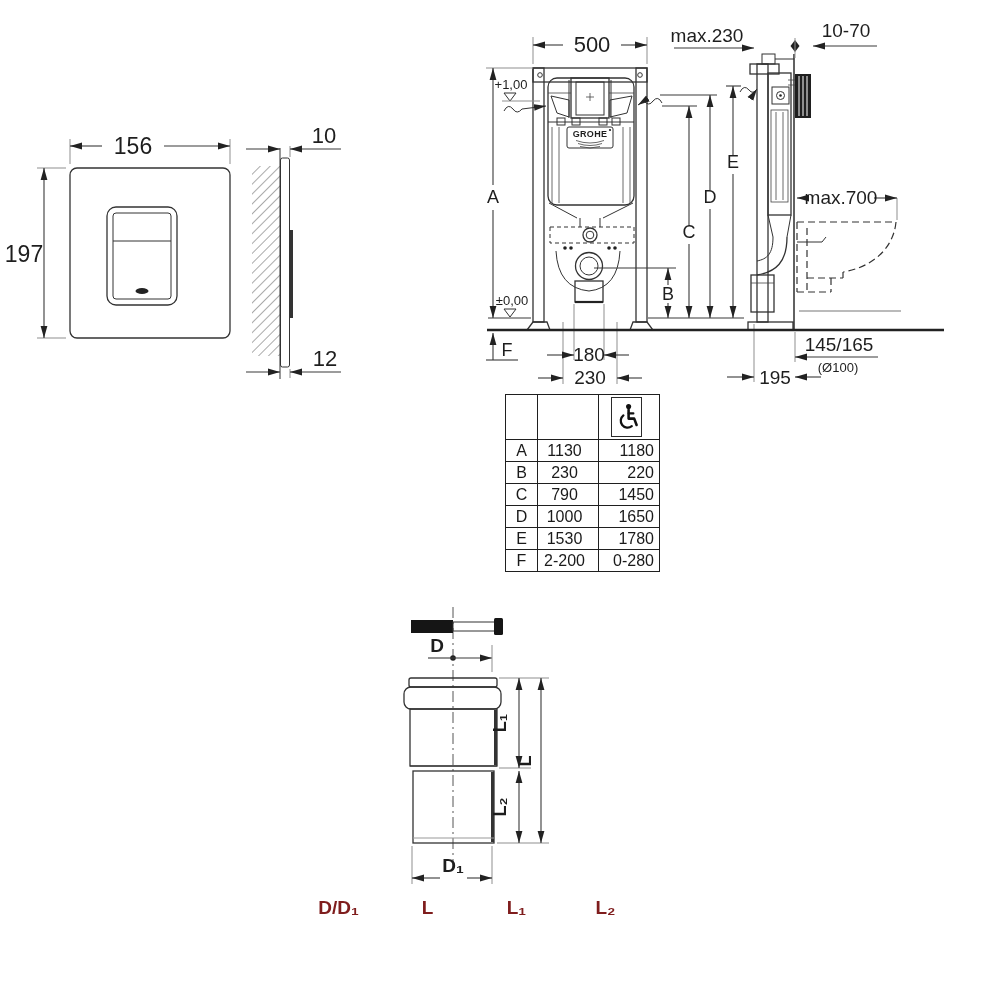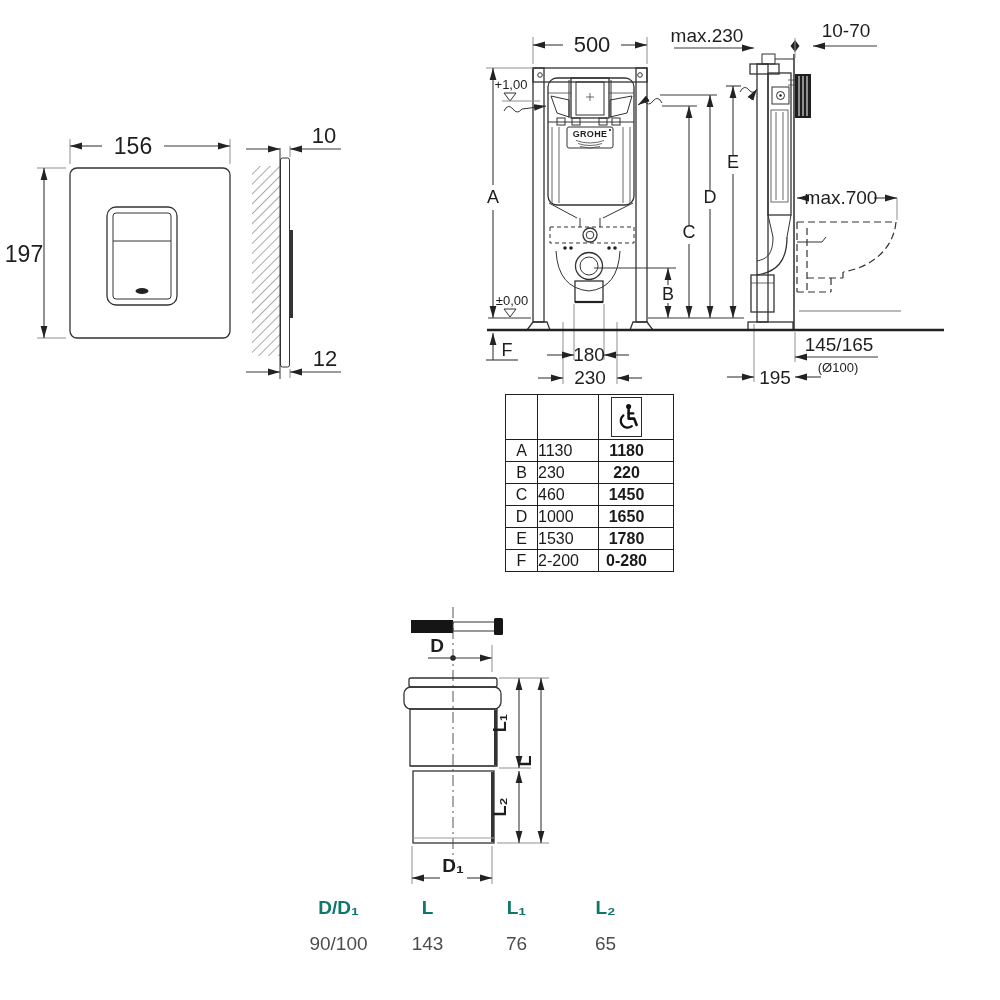--- a/index.html
+++ b/index.html
@@ -18,31 +18,31 @@
   .t19{font-size:19px;}
   .t18{font-size:18px;}
   .t13{font-size:13px;}
   .tb{font-weight:bold;}
   .mid{text-anchor:middle;}
   
   #dimtable{position:absolute;left:505px;top:394px;border-collapse:collapse;}
   #dimtable td,#dimtable th{border:1.5px solid #1f1f1f;font-size:16px;color:#1a1a1a;
       font-weight:normal;padding:0;}
   #dimtable .c1{width:31px;text-align:center;}
-  #dimtable .c2{width:53px;text-align:left;padding-right:7px;}
-  #dimtable .c3{width:55px;text-align:center;padding-right:19px;font-weight:bold;}
+  #dimtable .c2{width:53px;text-align:center;padding-right:7px;}
+  #dimtable .c3{width:55px;text-align:right;padding-right:5px;}
   #dimtable thead th{height:44px;}
   #dimtable tbody td{height:21px;}
   .iconbox{width:29px;height:38px;border:1.3px solid #2a2a2a;margin:2px auto 2px;
       display:flex;align-items:center;justify-content:center;background:#fff;}
   
   #pipespec{position:absolute;left:294px;top:897px;width:356px;}
   .specrow{display:flex;}
   .speccell{width:89px;text-align:center;font-size:19px;}
-  .spech{color:#0f766e;font-weight:bold;}
+  .spech{color:#7f1d1d;font-weight:bold;}
   .specv{color:#4d4d4d;margin-top:14px;}
 </style>
 </head>
 <body>
 
 <div id="canvas">
 
 <svg width="1000" height="1000" viewBox="0 0 1000 1000">
   <defs>
     <marker id="ah" markerUnits="userSpaceOnUse" markerWidth="13" markerHeight="8" refX="12" refY="4" orient="auto-start-reverse">
@@ -326,21 +326,21 @@
       <td class="c2">1130</td>
       <td class="c3">1180</td>
     </tr>
     <tr>
       <td class="c1">B</td>
       <td class="c2">230</td>
       <td class="c3">220</td>
     </tr>
     <tr>
       <td class="c1">C</td>
-      <td class="c2">460</td>
+      <td class="c2">790</td>
       <td class="c3">1450</td>
     </tr>
     <tr>
       <td class="c1">D</td>
       <td class="c2">1000</td>
       <td class="c3">1650</td>
     </tr>
     <tr>
       <td class="c1">E</td>
       <td class="c2">1530</td>
@@ -355,21 +355,15 @@
 </table>
 
 
 <div id="pipespec">
   <div class="specrow">
     <div class="speccell spech">D/D₁</div>
     <div class="speccell spech">L</div>
     <div class="speccell spech">L₁</div>
     <div class="speccell spech">L₂</div>
   </div>
-  <div class="specrow">
-    <div class="speccell specv">90/100</div>
-    <div class="speccell specv">143</div>
-    <div class="speccell specv">76</div>
-    <div class="speccell specv">65</div>
-  </div>
 </div>
 
 </div>
 
 </body></html>

